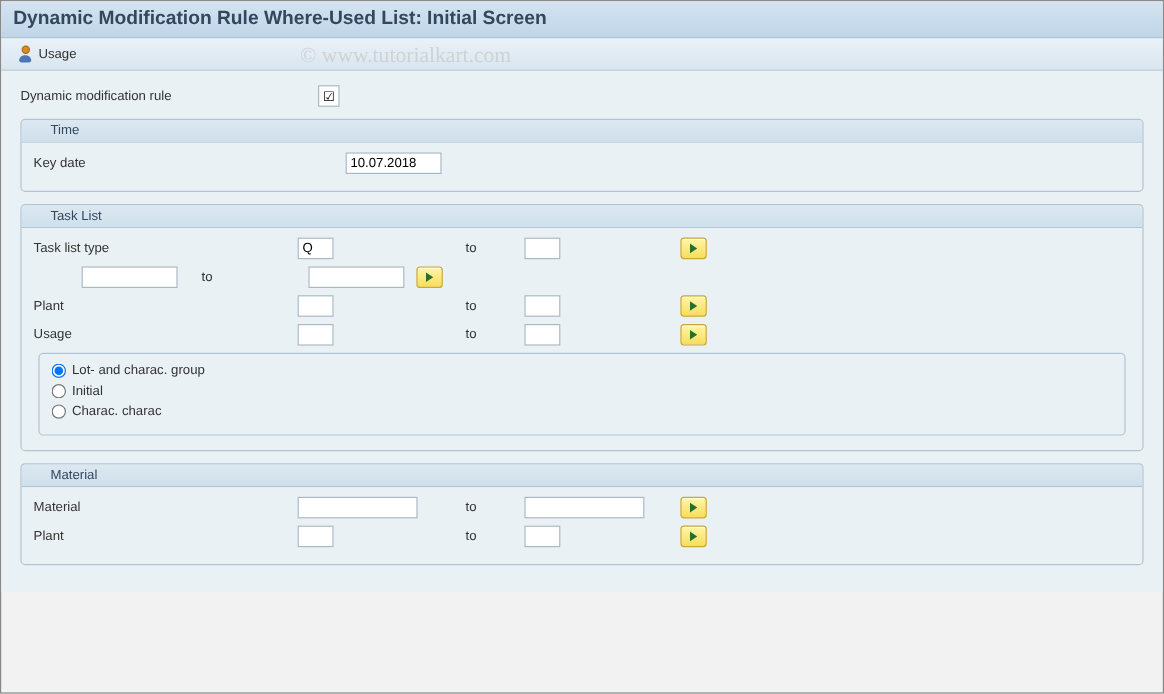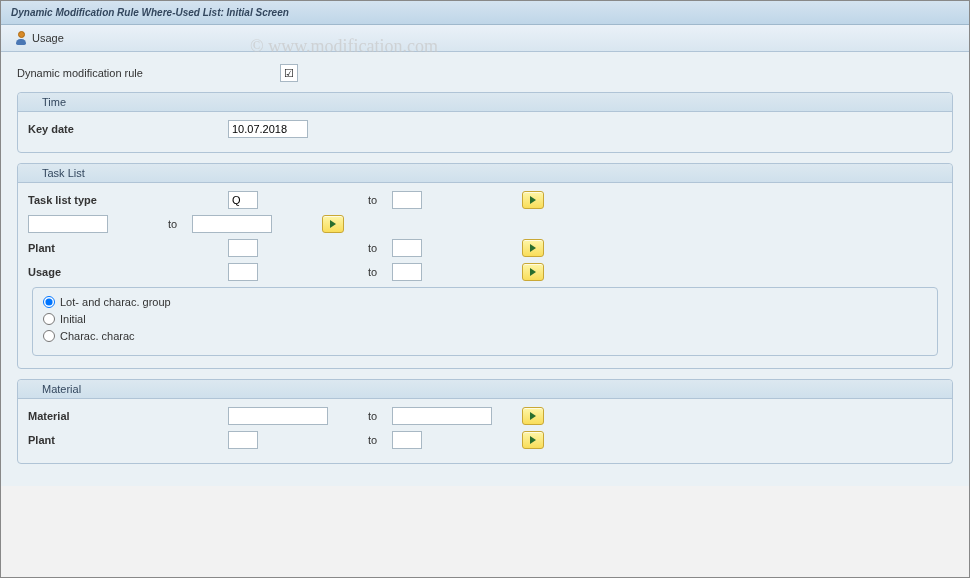--- a/index.html
+++ b/index.html
@@ -12,23 +12,22 @@
       height: 578px;
       overflow: hidden;
       border: 1px solid #888;
     }
     .title-bar {
       background: linear-gradient(#d4e3f0, #bfd6e8);
       padding: 6px 10px;
       border-bottom: 1px solid #9fb8cc;
     }
     .title-bar h1 {
-      font-size: 10px;
+      font-size: 16px;
       font-weight: bold;
-      font-style: italic;
       color: #33475e;
     }
     .toolbar {
       background: linear-gradient(#eaf1f8, #d9e6f0);
       padding: 4px 10px;
       border-bottom: 1px solid #b0c4d6;
       display: flex;
       align-items: center;
       gap: 4px;
     }
@@ -65,41 +64,41 @@
       border-radius: 5px 5px 2px 2px;
     }
     .content {
       padding: 12px 16px;
       background: #eaf1f5;
     }
     .field-row {
       display: flex;
       align-items: center;
       margin-bottom: 10px;
-      gap: 23px;
+      gap: 8px;
     }
     .field-label {
       width: 240px;
       font-size: 11px;
       color: #333;
     }
     .input-box {
       border: 1px solid #a8b8c4;
       background: #fff;
       height: 18px;
       padding: 1px 3px;
       font-size: 11px;
       font-family: inherit;
     }
     .input-check {
       width: 18px;
       text-align: center;
     }
     .input-small { width: 30px; }
-    .input-med { width: 80px; }
+    .input-med { width: 80px; margin-left: 40px; }
     .input-wide { width: 100px; }
     .group-box {
       border: 1px solid #b0c4d6;
       border-radius: 4px;
       margin-bottom: 10px;
       background: #eaf1f5;
     }
     .group-header {
       background: linear-gradient(#dce8f0, #cfe0ec);
       padding: 3px 24px;
@@ -111,25 +110,24 @@
     .group-body {
       padding: 8px 10px;
     }
     .range-row {
       display: flex;
       align-items: center;
       margin-bottom: 6px;
       gap: 0;
     }
     .range-label {
-      width: 200px;
-      font-weight: bold;
+      width: 220px;
     }
     .range-from-col { width: 140px; }
-    .range-to-label { width: 24px; text-align: left; }
+    .range-to-label { width: 49px; text-align: left; }
     .range-to-col { width: 130px; }
     .multi-btn {
       width: 22px;
       height: 18px;
       background: linear-gradient(#fef6a8, #f9dd5a);
       border: 1px solid #c9a836;
       border-radius: 3px;
       display: inline-flex;
       align-items: center;
       justify-content: center;
@@ -174,21 +172,21 @@
   <h1>Dynamic Modification Rule Where-Used List: Initial Screen</h1>
 </div>
 
 <div class="toolbar">
   <div class="toolbar-btn">
     <span class="usage-icon"></span>
     <span>Usage</span>
   </div>
 </div>
 
-<div class="watermark">© www.modification.com</div>
+<div class="watermark">© www.tutorialkart.com</div>
 
 <div class="content">
 
   <div class="field-row">
     <span class="field-label">Dynamic modification rule</span>
     <input class="input-box input-check" readonly="" value="☑" style="">
   </div>
 
   <div class="group-box">
     <div class="group-header">Time</div>

